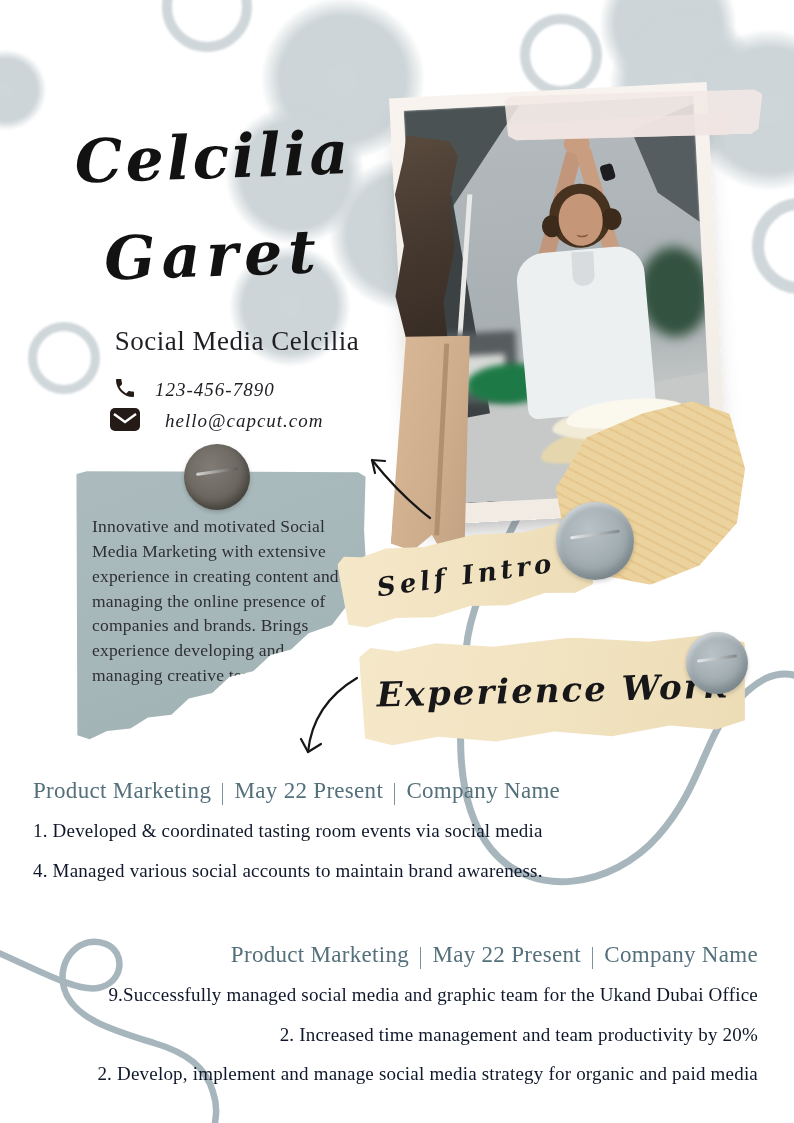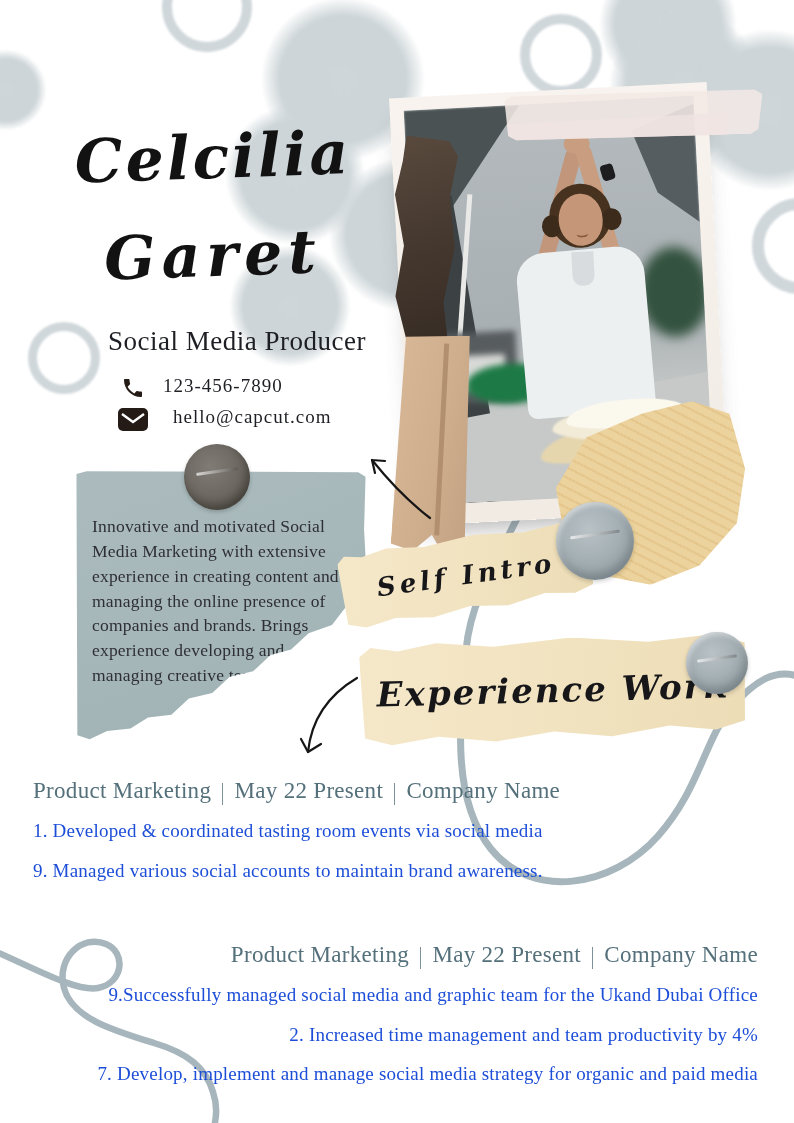--- a/index.html
+++ b/index.html
@@ -14,21 +14,21 @@
   .ring{position:absolute; border-radius:50%; border:10px solid #cbd3d7; z-index:1; filter:blur(1px); opacity:.9;}
   .curves{position:absolute; inset:0; z-index:2; pointer-events:none;}
   
   .name{position:absolute; left:48px; width:330px; text-align:center; z-index:3;
         font-family:"DejaVu Serif", serif; font-style:italic; font-weight:bold;
         color:#121212; font-size:60px; letter-spacing:3px; transform:rotate(-2deg);}
   .name.l1{top:122px;}
   .name.l2{top:220px; letter-spacing:6px;}
   .job-title{position:absolute; left:62px; top:326px; width:350px; text-align:center; z-index:3;
         font-size:27px; color:#1e1f24; letter-spacing:.5px;}
-  .contact-row{position:absolute; left:118px; z-index:3; display:flex; align-items:flex-start; gap:15px;}
+  .contact-row{position:absolute; left:110px; z-index:3; display:flex; align-items:flex-end; gap:15px;font-style:italic;}
   .contact-row.phone{top:375px;}
   .contact-row.email{top:406px;gap:25px;}
   .contact-row .txt{font-size:19px; color:#1e1f24; letter-spacing:1px;}
   .cicon{width:30px; height:26px; display:flex; align-items:center; justify-content:center;}
   
   .intro-box{position:absolute; left:75px; top:470px; width:292px; height:272px; z-index:4;
     background:linear-gradient(160deg,#acbcbe 0%,#a5b6b8 60%,#9db0b2 100%);
     clip-path:polygon(0.5% 1.5%, 4% 0.5%, 97% 0.8%, 99.5% 2.5%, 99% 22%, 99.6% 34%, 98.6% 44%,
       93% 50%, 88% 57%, 80% 60%, 74% 66%, 67% 68%, 61% 74%, 53% 76%, 47% 82%, 39% 84%,
       33% 90%, 25% 91%, 19% 95%, 11% 96%, 5% 99%, 0.8% 97.5%);}
@@ -109,21 +109,21 @@
     box-shadow:inset -3px -6px 9px rgba(70,80,85,.35), inset 2px 3px 5px rgba(255,255,255,.5), 0 2px 4px rgba(0,0,0,.18);}
   .sticker .crease{position:absolute;left:18%;top:40%;width:64%;height:3px;border-radius:3px;
     background:linear-gradient(90deg,rgba(255,255,255,.7),rgba(60,60,60,.35));transform:rotate(-8deg);}
   
   .arrow{position:absolute;z-index:9;}
   
   .section{position:absolute;z-index:3;}
   .sec-head{font-size:23px;color:#54707b;letter-spacing:.3px;white-space:nowrap;}
   .sec-head .sep{display:inline-block;margin:0 9px;font-size:25px;font-weight:normal;color:#54707b;
     transform:scaleX(.6) translateY(2px);}
-  .sec-items{margin-top:13px;font-size:19px;color:#1d4ed8;line-height:1.5;}
+  .sec-items{margin-top:13px;font-size:19px;color:#0f172a;line-height:1.5;}
   .sec-items .item{margin-bottom:11px;letter-spacing:.2px;}
   .section.right{text-align:right;}
 </style>
 </head>
 <body>
 
 <div class="page">
 
   <div class="ring" style="left:162px;top:-38px;width:70px;height:70px;"></div>
   <div class="blob fill" style="left:-34px;top:50px;width:80px;height:80px;"></div>
@@ -140,21 +140,21 @@
 
   <svg class="curves" viewBox="0 0 794 1123">
     <path d="M 543 462 C 512 540 472 586 466 650 C 459 726 452 800 491 849
              C 532 900 612 888 658 836 C 700 789 704 740 732 707 C 756 679 777 668 800 677" fill="none" stroke="#a6b6bc" stroke-width="7" stroke-linecap="round"></path>
     <path d="M -8 950 C 34 968 76 992 98 988 C 124 983 126 952 106 944 C 82 934 56 958 64 988
              C 72 1018 112 1030 154 1043 C 188 1053 206 1068 213 1092 C 218 1107 216 1118 214 1128" fill="none" stroke="#a6b6bc" stroke-width="6.5" stroke-linecap="round"></path>
   </svg>
 
   <div class="name l1">Celcilia</div>
   <div class="name l2">Garet</div>
-  <div class="job-title">Social Media Producer</div>
+  <div class="job-title">Social Media Celcilia</div>
 
   <div class="contact-row phone">
     <span class="cicon">
       <svg width="24" height="24" viewBox="0 0 24 24">
           <path fill="#241b16" d="M6.62 10.79c1.44 2.83 3.76 5.14 6.59 6.59l2.2-2.2c.27-.27.67-.36 1.02-.24 1.12.37 2.33.57 3.57.57.55 0 1 .45 1 1V20c0 .55-.45 1-1 1-9.39 0-17-7.61-17-17 0-.55.45-1 1-1h3.5c.55 0 1 .45 1 1 0 1.25.2 2.45.57 3.57.11.35.03.74-.25 1.02l-2.2 2.2z"></path>
         </svg>
     </span>
     <span class="txt">123-456-7890</span>
   </div>
   <div class="contact-row email">
@@ -232,28 +232,28 @@
     <path d="M 64 8 Q 20 34 15 82" fill="none" stroke="#161616" stroke-width="2.2" stroke-linecap="round"></path>
     <path d="M 15 82 L 8 69 M 15 82 L 28 74" fill="none" stroke="#161616" stroke-width="2.2" stroke-linecap="round"></path>
   </svg>
 
   <div class="section" style="left:33px;top:776px;width:740px;">
     <div class="sec-head">
       <span>Product Marketing</span><span class="sep">|</span><span>May 22 Present</span><span class="sep">|</span><span>Company Name</span>
     </div>
     <div class="sec-items">
       <div class="item">1. Developed &amp; coordinated tasting room events via social media</div>
-      <div class="item">9. Managed various social accounts to maintain brand awareness.</div>
+      <div class="item">4. Managed various social accounts to maintain brand awareness.</div>
     </div>
   </div>
 
   <div class="section right" style="left:30px;top:940px;width:728px;">
     <div class="sec-head">
       <span>Product Marketing</span><span class="sep">|</span><span>May 22 Present</span><span class="sep">|</span><span>Company Name</span>
     </div>
     <div class="sec-items">
       <div class="item">9.Successfully managed social media and graphic team for the Ukand Dubai Office</div>
-      <div class="item">2. Increased time management and team productivity by 4%</div>
-      <div class="item">7. Develop, implement and manage social media strategy for organic and paid media</div>
+      <div class="item">2. Increased time management and team productivity by 20%</div>
+      <div class="item">2. Develop, implement and manage social media strategy for organic and paid media</div>
     </div>
   </div>
 
 </div>
 
 </body></html>

